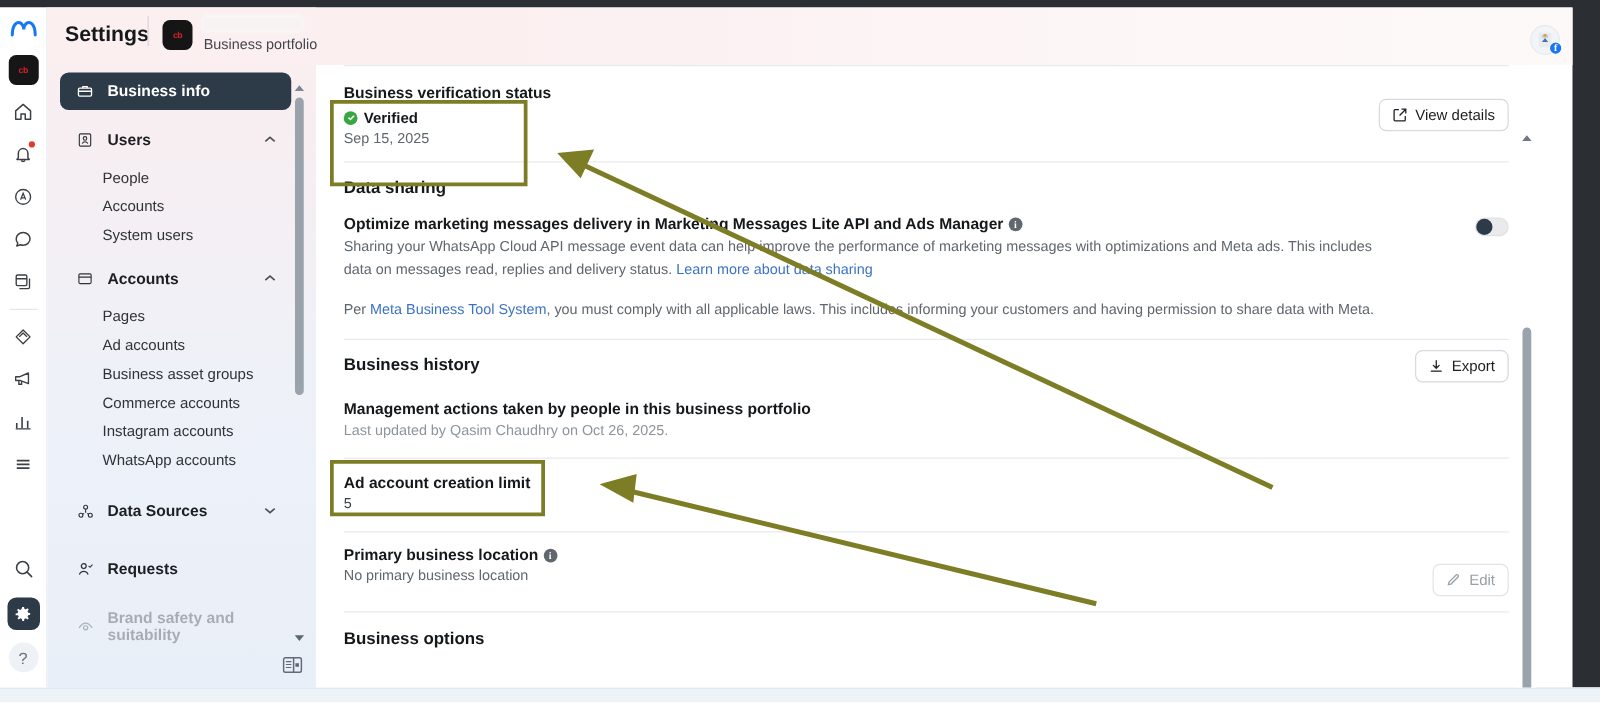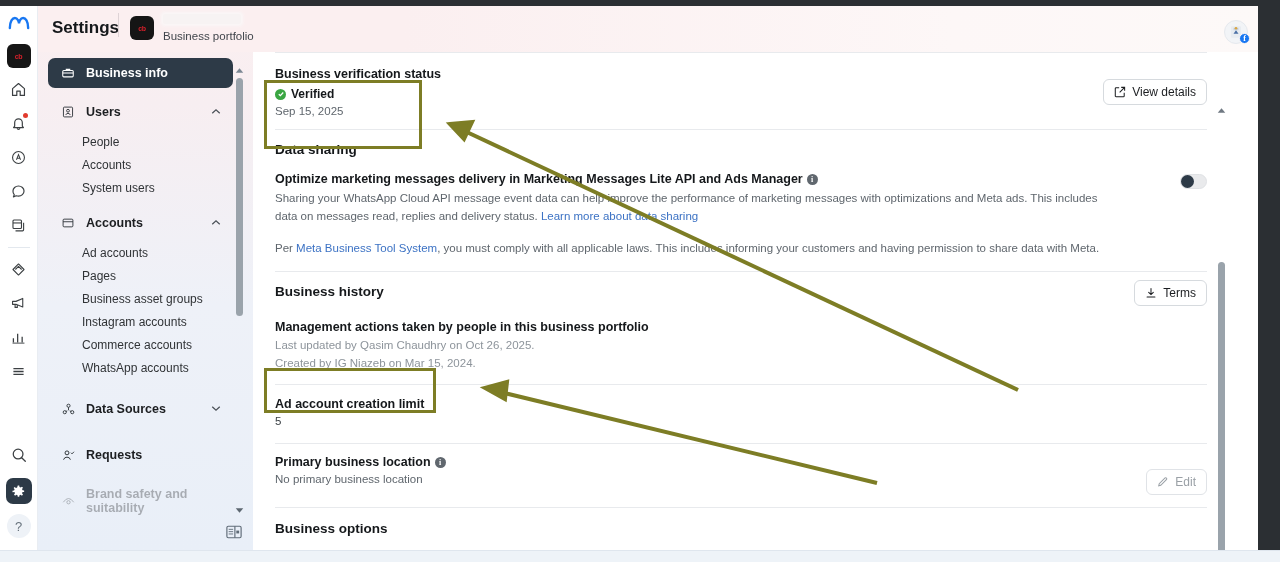--- a/index.html
+++ b/index.html
@@ -307,33 +307,33 @@
           </svg>
         </span>
         <span>Accounts</span>
         <span class="chev">
           <svg width="10" height="7" viewBox="0 0 12 8" fill="none" stroke="#4a5057" stroke-width="1.5">
               <path d="M1.5 6 L6 2 L10.5 6"></path>
             </svg>
         </span>
       </div>
       <div class="nav-sub">
+          <span>Pages</span>
+        </div>
+      <div class="nav-sub">
           <span>Ad accounts</span>
         </div>
       <div class="nav-sub">
-          <span>Pages</span>
-        </div>
-      <div class="nav-sub">
           <span>Business asset groups</span>
         </div>
       <div class="nav-sub">
+          <span>Commerce accounts</span>
+        </div>
+      <div class="nav-sub">
           <span>Instagram accounts</span>
-        </div>
-      <div class="nav-sub">
-          <span>Commerce accounts</span>
         </div>
       <div class="nav-sub">
           <span>WhatsApp accounts</span>
         </div>
 
       <div class="nav-group" style="margin-top:14px;">
         <span class="nav-ico">
           <svg width="15" height="15" viewBox="0 0 20 20" fill="none" stroke="#2d3338" stroke-width="1.2">
             <circle cx="10" cy="5" r="2.1"></circle>
               <circle cx="5" cy="13.6" r="2.1"></circle>
@@ -473,26 +473,25 @@
       <div class="row" style="padding-top:12px;">
         <div class="rowflex">
           <div class="sec-title">Business history</div>
           <div class="btn" style="margin-top:-4px;">
             <span class="bi">
               <svg width="12" height="12" viewBox="0 0 14 14" fill="none" stroke="#1c1e21" stroke-width="1.2">
                 <path d="M7 1.8 V8.6 M4.3 6.2 L7 8.9 L9.7 6.2" stroke-linecap="round"></path>
                 <path d="M2.4 11.6 H11.6" stroke-linecap="round"></path>
               </svg>
             </span>
-            <span>Terms</span>
+            <span>Export</span>
           </div>
         </div>
         <div class="item-title" style="margin-top:14px;">Management actions taken by people in this business portfolio</div>
         <div class="item-sub muted" style="margin-top:3px;">Last updated by Qasim Chaudhry on Oct 26, 2025.</div>
-        <div class="item-sub muted">Created by IG Niazeb on Mar 15, 2024.</div>
       </div>
       <div class="hr" style="margin-top:11px;"></div>
 
       <div class="row" style="padding-top:12px; padding-bottom:12px;">
         <div class="item-title">Ad account creation limit</div>
         <div class="item-sub" style="margin-top:2px; color:#3a4045;">5</div>
       </div>
       <div class="hr"></div>
 
       <div class="row rowflex" style="padding-top:11px; padding-bottom:12px;">

